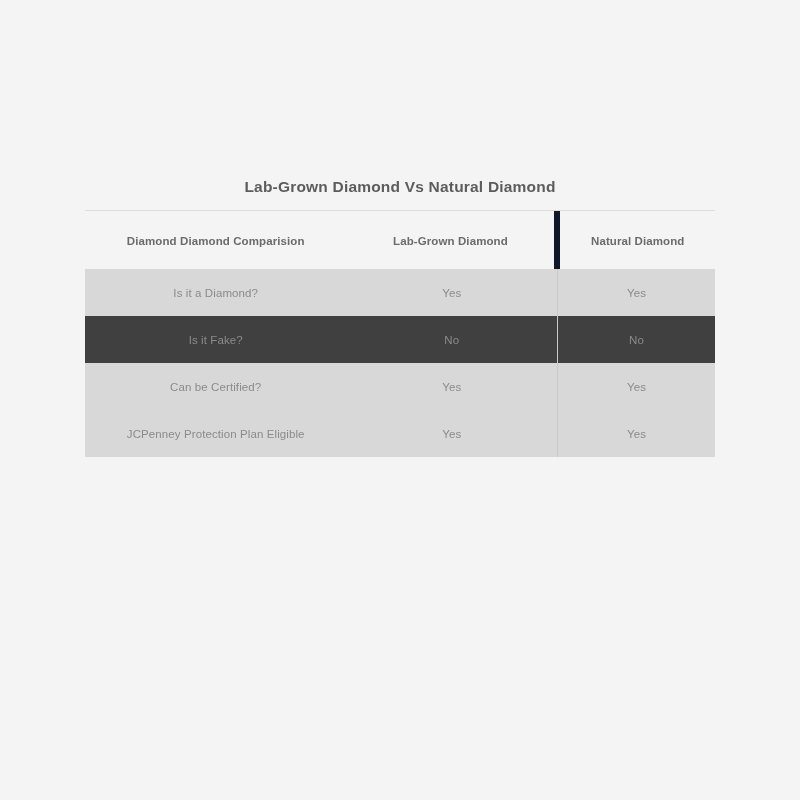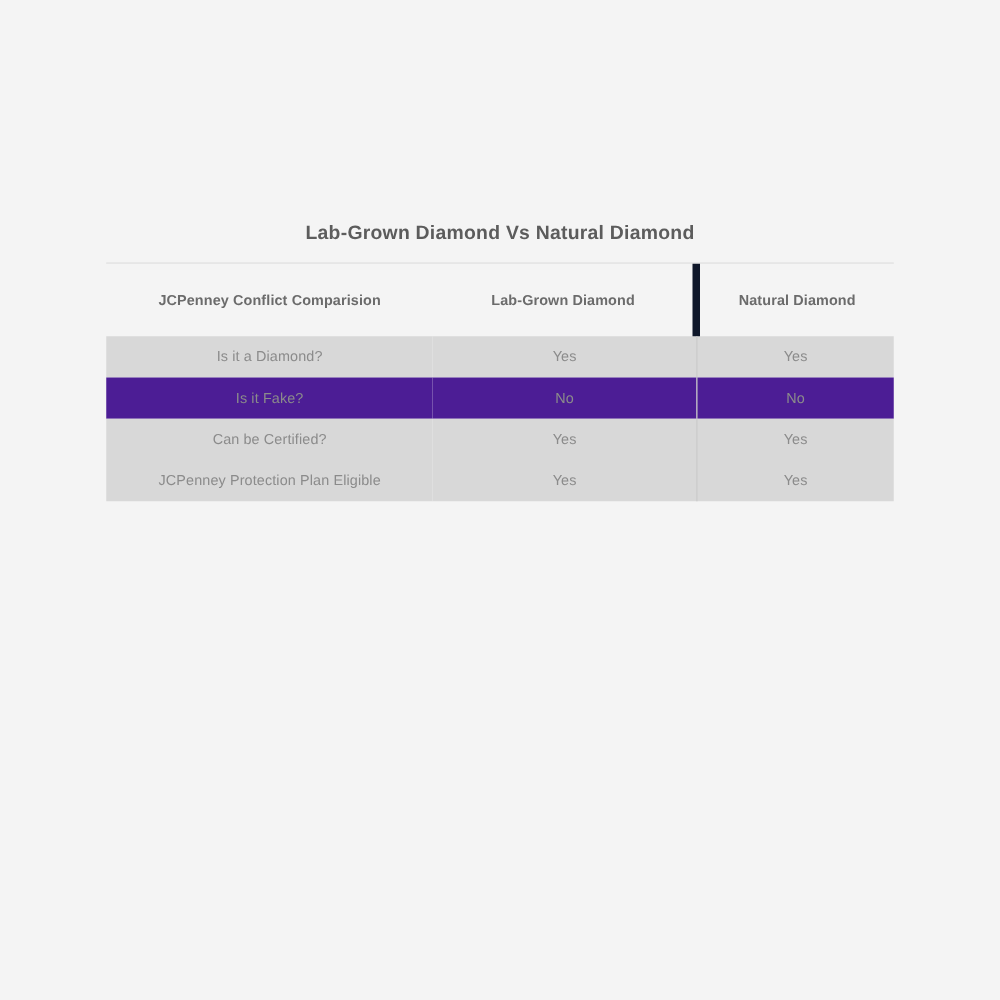--- a/index.html
+++ b/index.html
@@ -51,29 +51,29 @@
     color: #6b6b6b;
     text-align: center;
     padding: 24px 6px 22px 6px;
     background: #f4f4f4;
     letter-spacing: 0.1px;
   }
   table.compare td {
     font-size: 11.5px;
     color: #8b8b8b;
     text-align: center;
-    height: 33px;
+    height: 47px;
     padding: 0 6px;
     letter-spacing: 0.1px;
   }
   table.compare tr.shaded td {
     background: #d8d8d8;
   }
   table.compare tr.plain td {
-    background: #4c1d95;
+    background: #404040;
   }
   
   table.compare th.sep,
   table.compare td.sep {
     border-left: 1px solid #c9c9c9;
   }
   table.compare tr.header-row th.sep {
     border-left: 6px solid #0f172a;
   }
 </style>
@@ -86,21 +86,21 @@
     <div class="title">Lab-Grown Diamond Vs Natural Diamond</div>
 
     <table class="compare">
       <colgroup>
         <col class="c1">
         <col class="c2">
         <col class="c3">
       </colgroup>
       <thead>
         <tr class="header-row">
-          <th>JCPenney Conflict Comparision</th>
+          <th>Diamond Diamond Comparision</th>
           <th>Lab-Grown Diamond</th>
           <th class="sep">Natural Diamond</th>
         </tr>
       </thead>
       <tbody>
         <tr class="shaded">
           <td>Is it a Diamond?</td>
           <td>Yes</td>
           <td class="sep">Yes</td>
         </tr>

